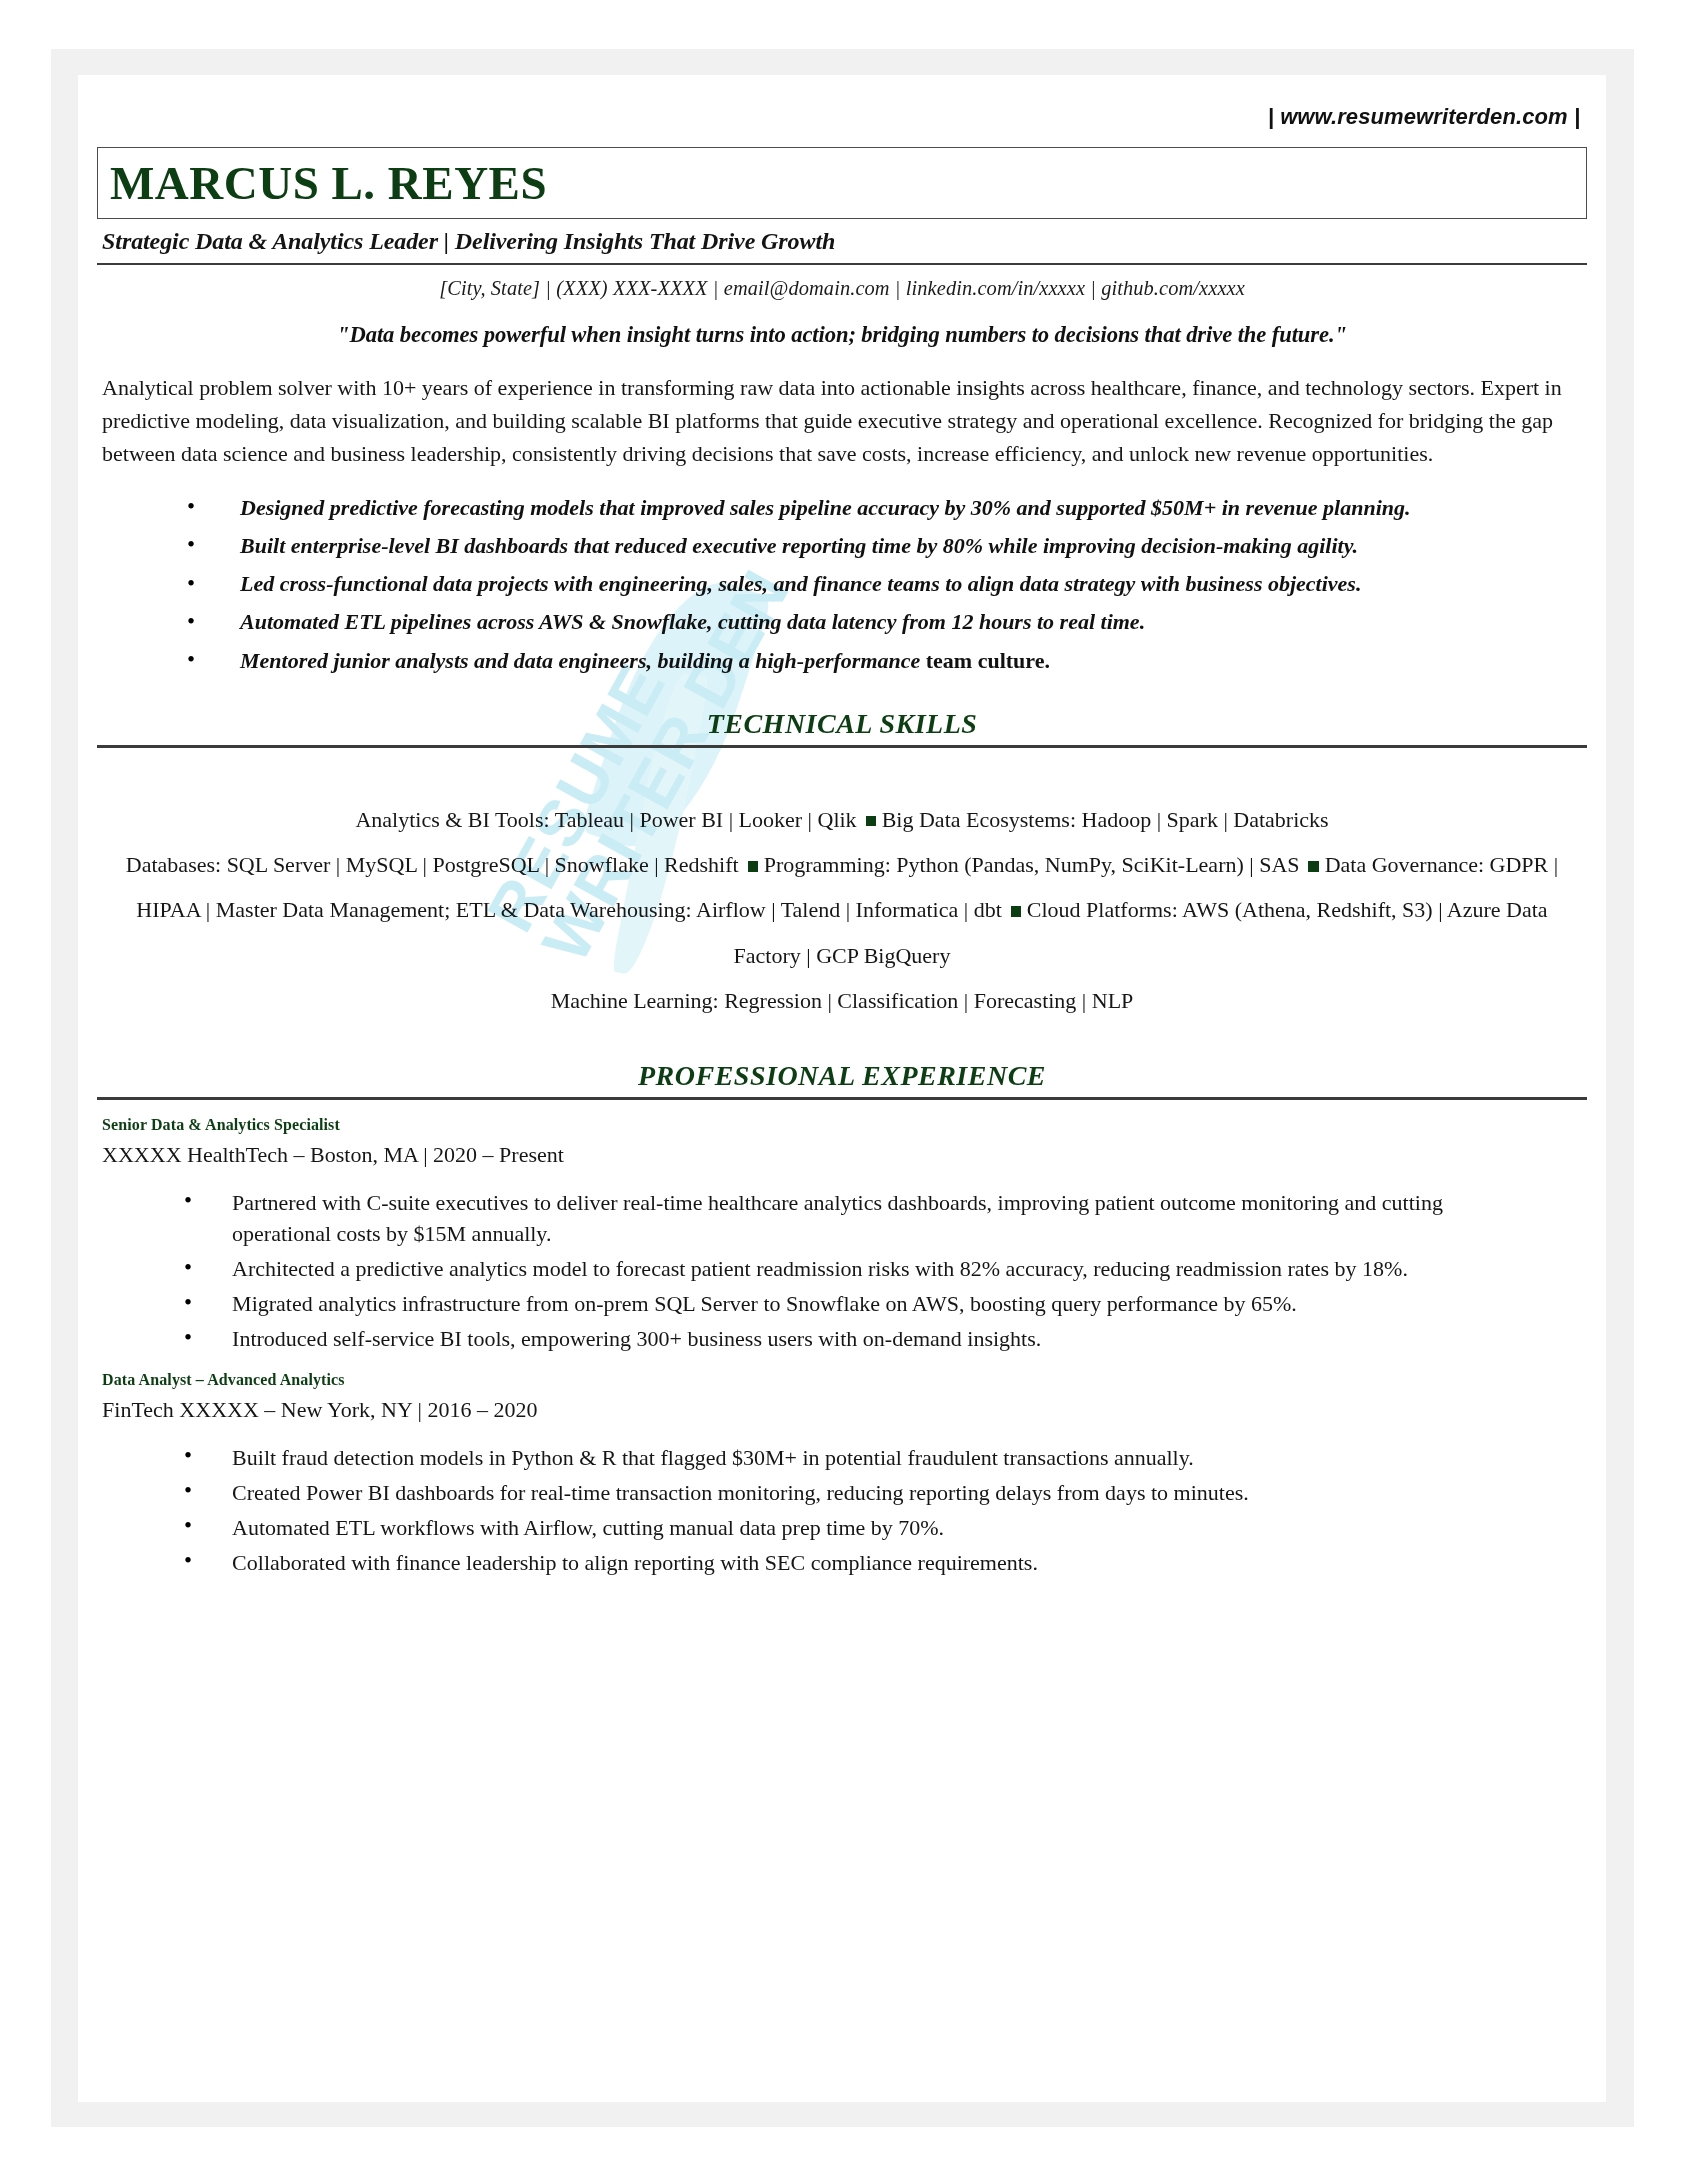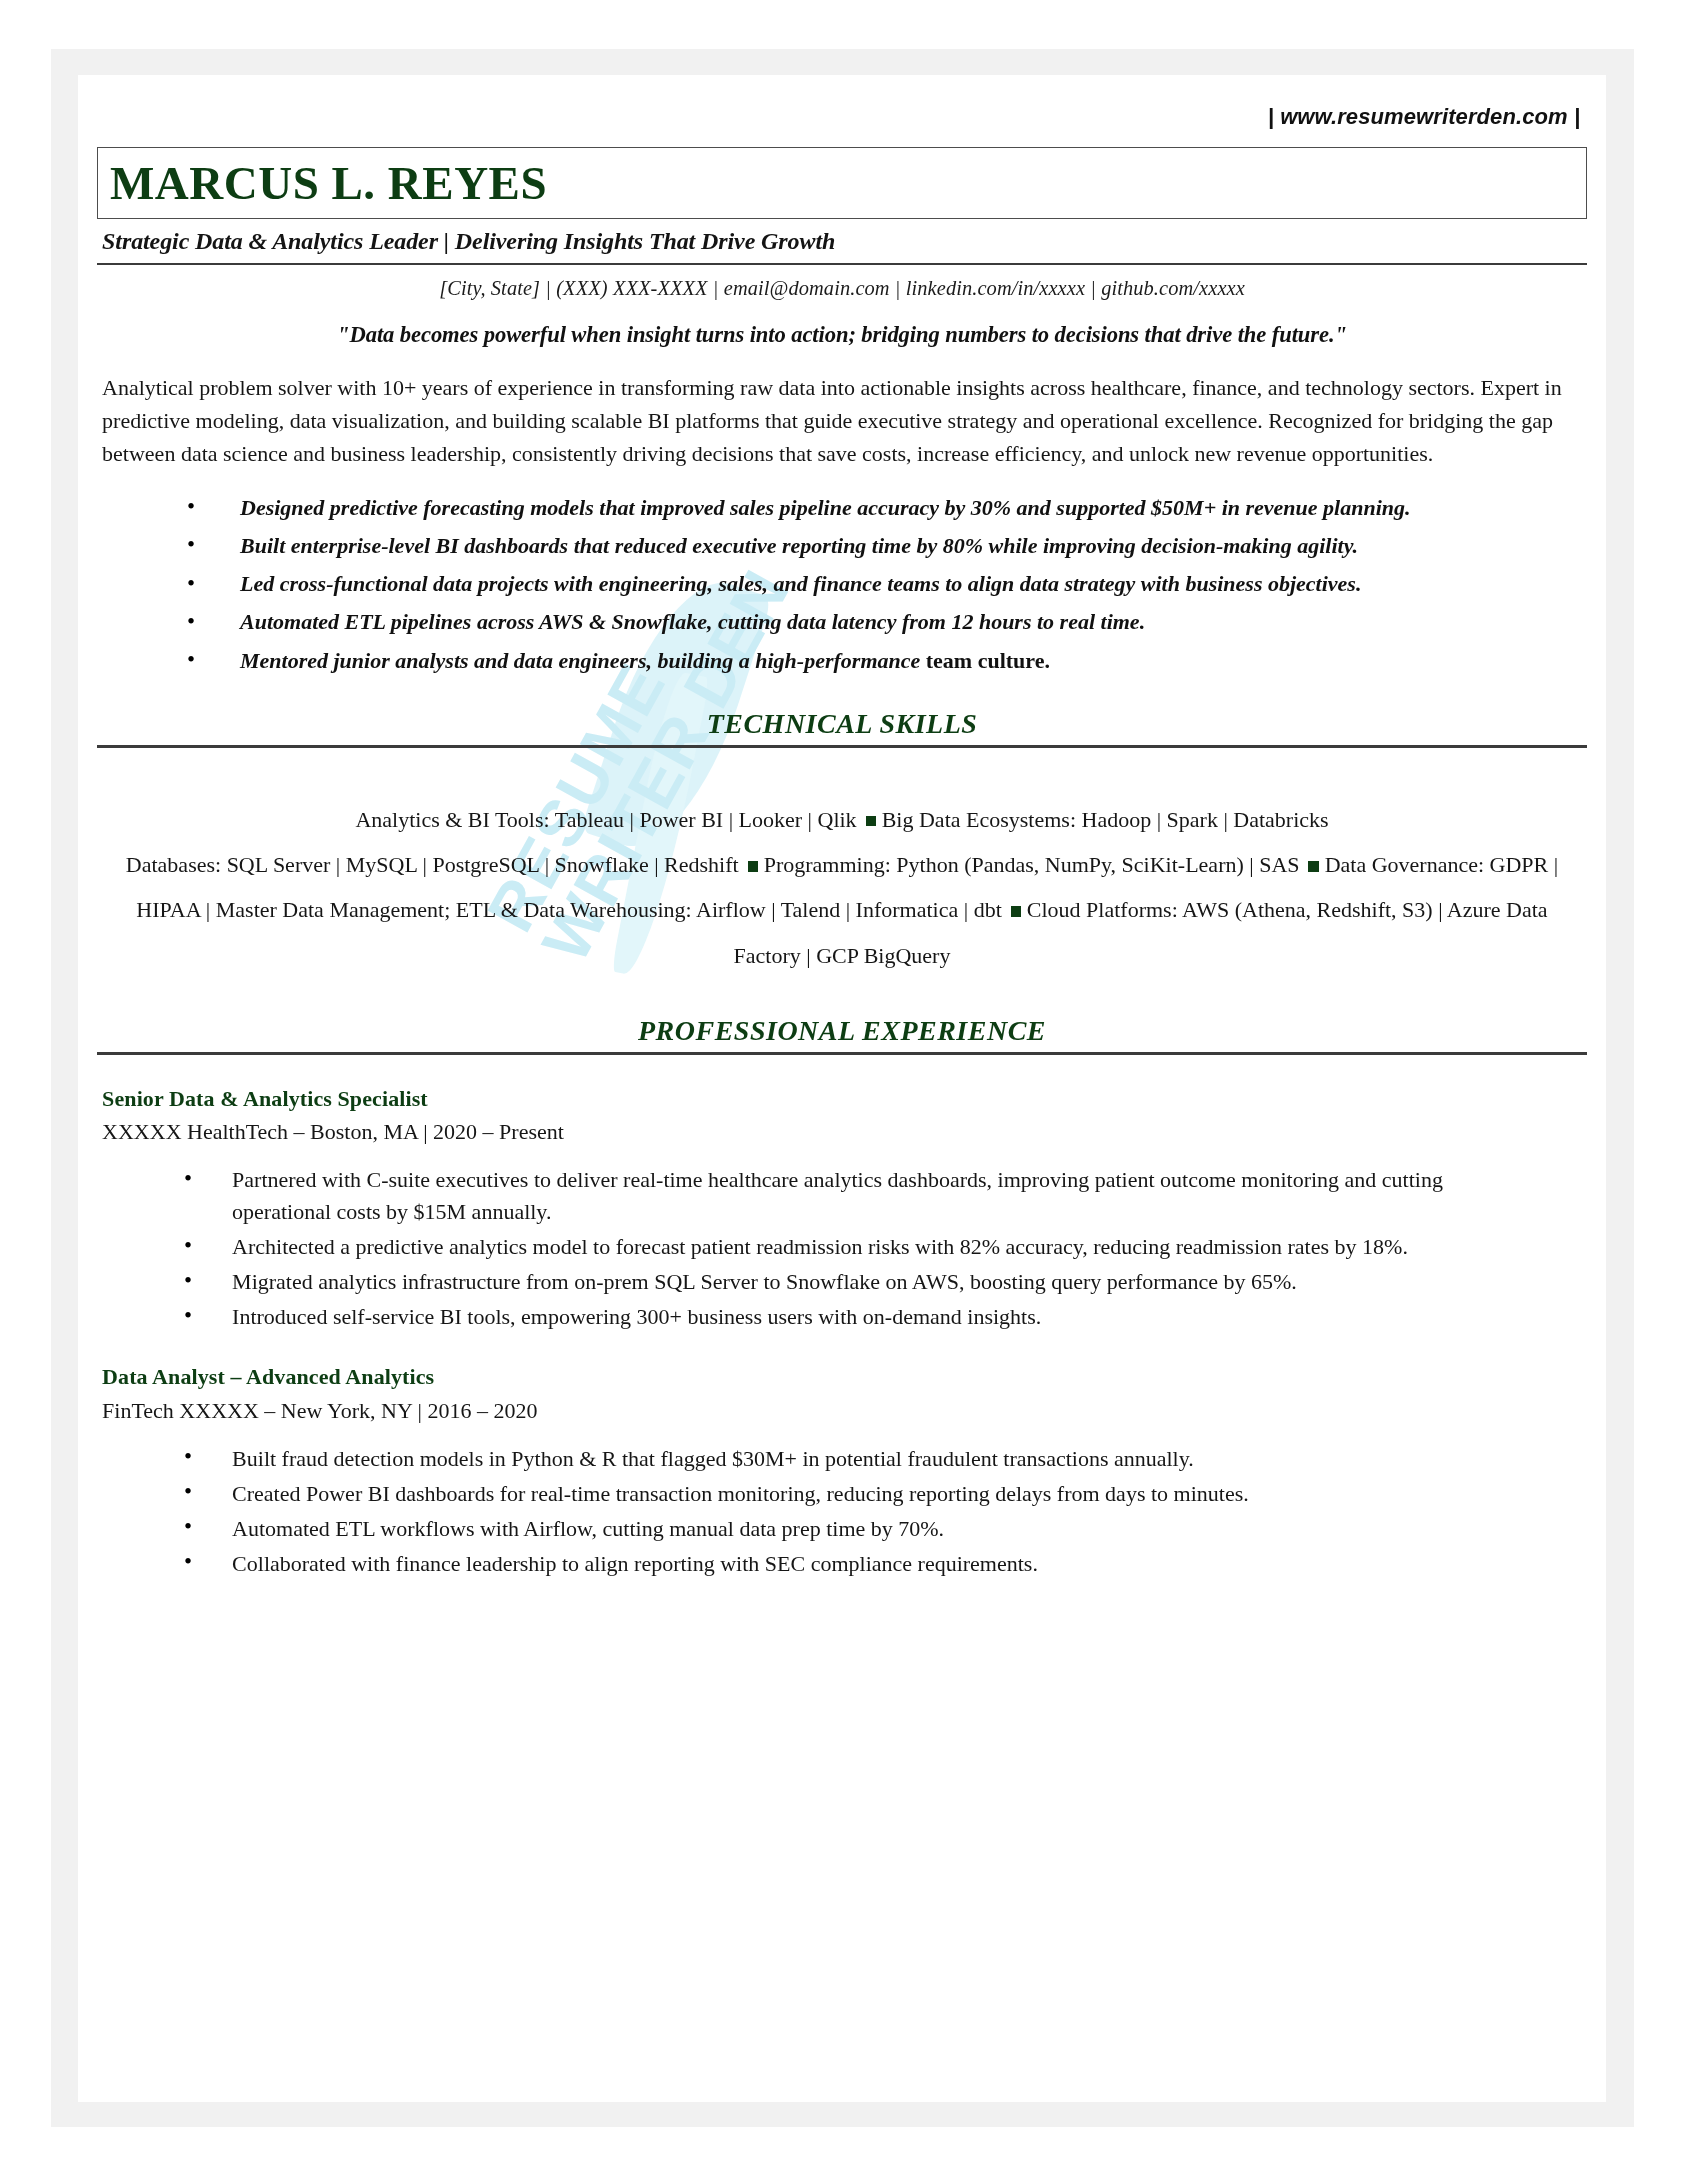--- a/index.html
+++ b/index.html
@@ -230,23 +230,23 @@
     height: 10.2px;
     background: #0d3d13;
     vertical-align: 0.9px;
     margin: 0 6px 0 3.4px;
   }
 
   
   .job { padding: 0 5.1px; }
   .job-title {
     color: #0d3d13;
-    font-size: 22px;
-    font-weight: 700;
-    margin-top: 31px;
+    font-size: 16px;
+    font-weight: 700;
+    margin-top: 16px;
     letter-spacing: 0.1px;
   }
   .job-meta {
     font-size: 22px;
     color: #161616;
     margin-top: 7.7px;
   }
   ul.job-bullets {
     list-style: none;
     margin: 19px 0 0 0;
@@ -308,20 +308,21 @@
           <li><span>Led cross-functional data projects with engineering, sales, and finance teams to align data strategy with business objectives.</span></li>
           <li><span>Automated ETL pipelines across AWS &amp; Snowflake, cutting data latency from 12 hours to real time.</span></li>
           <li><span>Mentored junior analysts and data engineers, building a high-performance </span><b>team culture.</b></li>
         </ul>
 
       <div class="section-head">TECHNICAL SKILLS</div>
       <hr class="section-rule">
       <div class="skills" id="skills">
           <div class="line"><span>Analytics &amp; BI Tools: Tableau | Power BI | Looker | Qlik </span><span class="sq"></span><span>Big Data Ecosystems: Hadoop | Spark | Databricks</span></div>
           <div class="line"><span>Databases: SQL Server | MySQL | PostgreSQL | Snowflake | Redshift </span><span class="sq"></span><span>Programming: Python (Pandas, NumPy, SciKit-Learn) | SAS </span><span class="sq"></span><span>Data Governance: GDPR | HIPAA | Master Data Management; ETL &amp; Data Warehousing: Airflow | Talend | Informatica | dbt </span><span class="sq"></span><span>Cloud Platforms: AWS (Athena, Redshift, S3) | Azure Data Factory | GCP BigQuery</span></div>
+          <div class="line"><span>Machine Learning: Regression | Classification | Forecasting | NLP</span></div>
         </div>
 
       <div class="section-head exp">PROFESSIONAL EXPERIENCE</div>
       <hr class="section-rule">
       <div id="experience">
           <div class="job">
             <div class="job-title">Senior Data &amp; Analytics Specialist</div>
             <div class="job-meta">XXXXX HealthTech – Boston, MA | 2020 – Present</div>
             <ul class="job-bullets">
               <li>Partnered with C-suite executives to deliver real-time healthcare analytics dashboards, improving patient outcome monitoring and cutting operational costs by $15M annually.</li>

